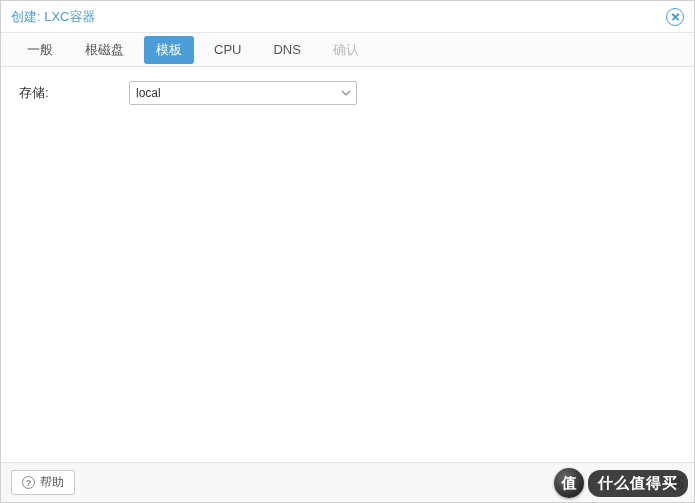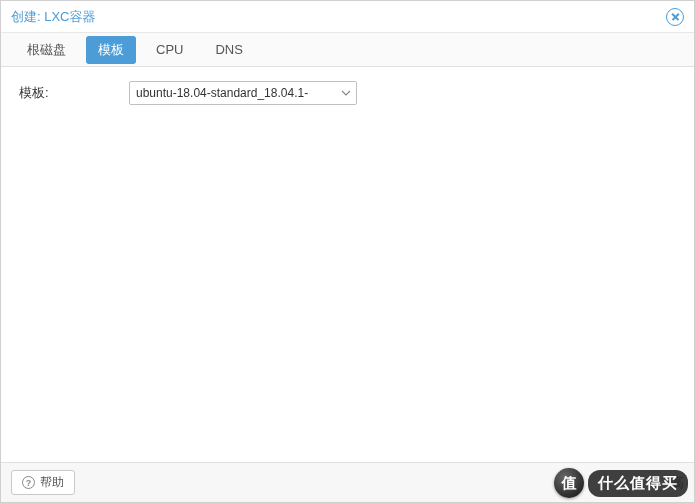--- a/index.html
+++ b/index.html
@@ -194,31 +194,33 @@
 </head>
 <body>
 
 <div class="dialog">
   <div class="dialog-header">
     <span class="dialog-title">创建: LXC容器</span>
     <span class="close-icon"></span>
   </div>
 
   <div class="tabs">
+    <span class="tab">一般</span>
     <span class="tab">根磁盘</span>
     <span class="tab active">模板</span>
     <span class="tab">CPU</span>
     <span class="tab">DNS</span>
+    <span class="tab disabled">确认</span>
   </div>
 
   <div class="content">
     <div class="form-row">
-      <span class="form-label">模板:</span>
+      <span class="form-label">存储:</span>
       <div class="combo">
-        <input class="combo-input" readonly="" value="ubuntu-18.04-standard_18.04.1-" style="">
+        <input class="combo-input" readonly="" value="local" style="">
         <span class="combo-chevron">
           <svg width="10" height="6" viewBox="0 0 10 6">
               <path d="M1 1 L5 5 L9 1" stroke="#888" stroke-width="1.2" fill="none"></path>
             </svg>
         </span>
       </div>
     </div>
   </div>
 
   <div class="footer">

